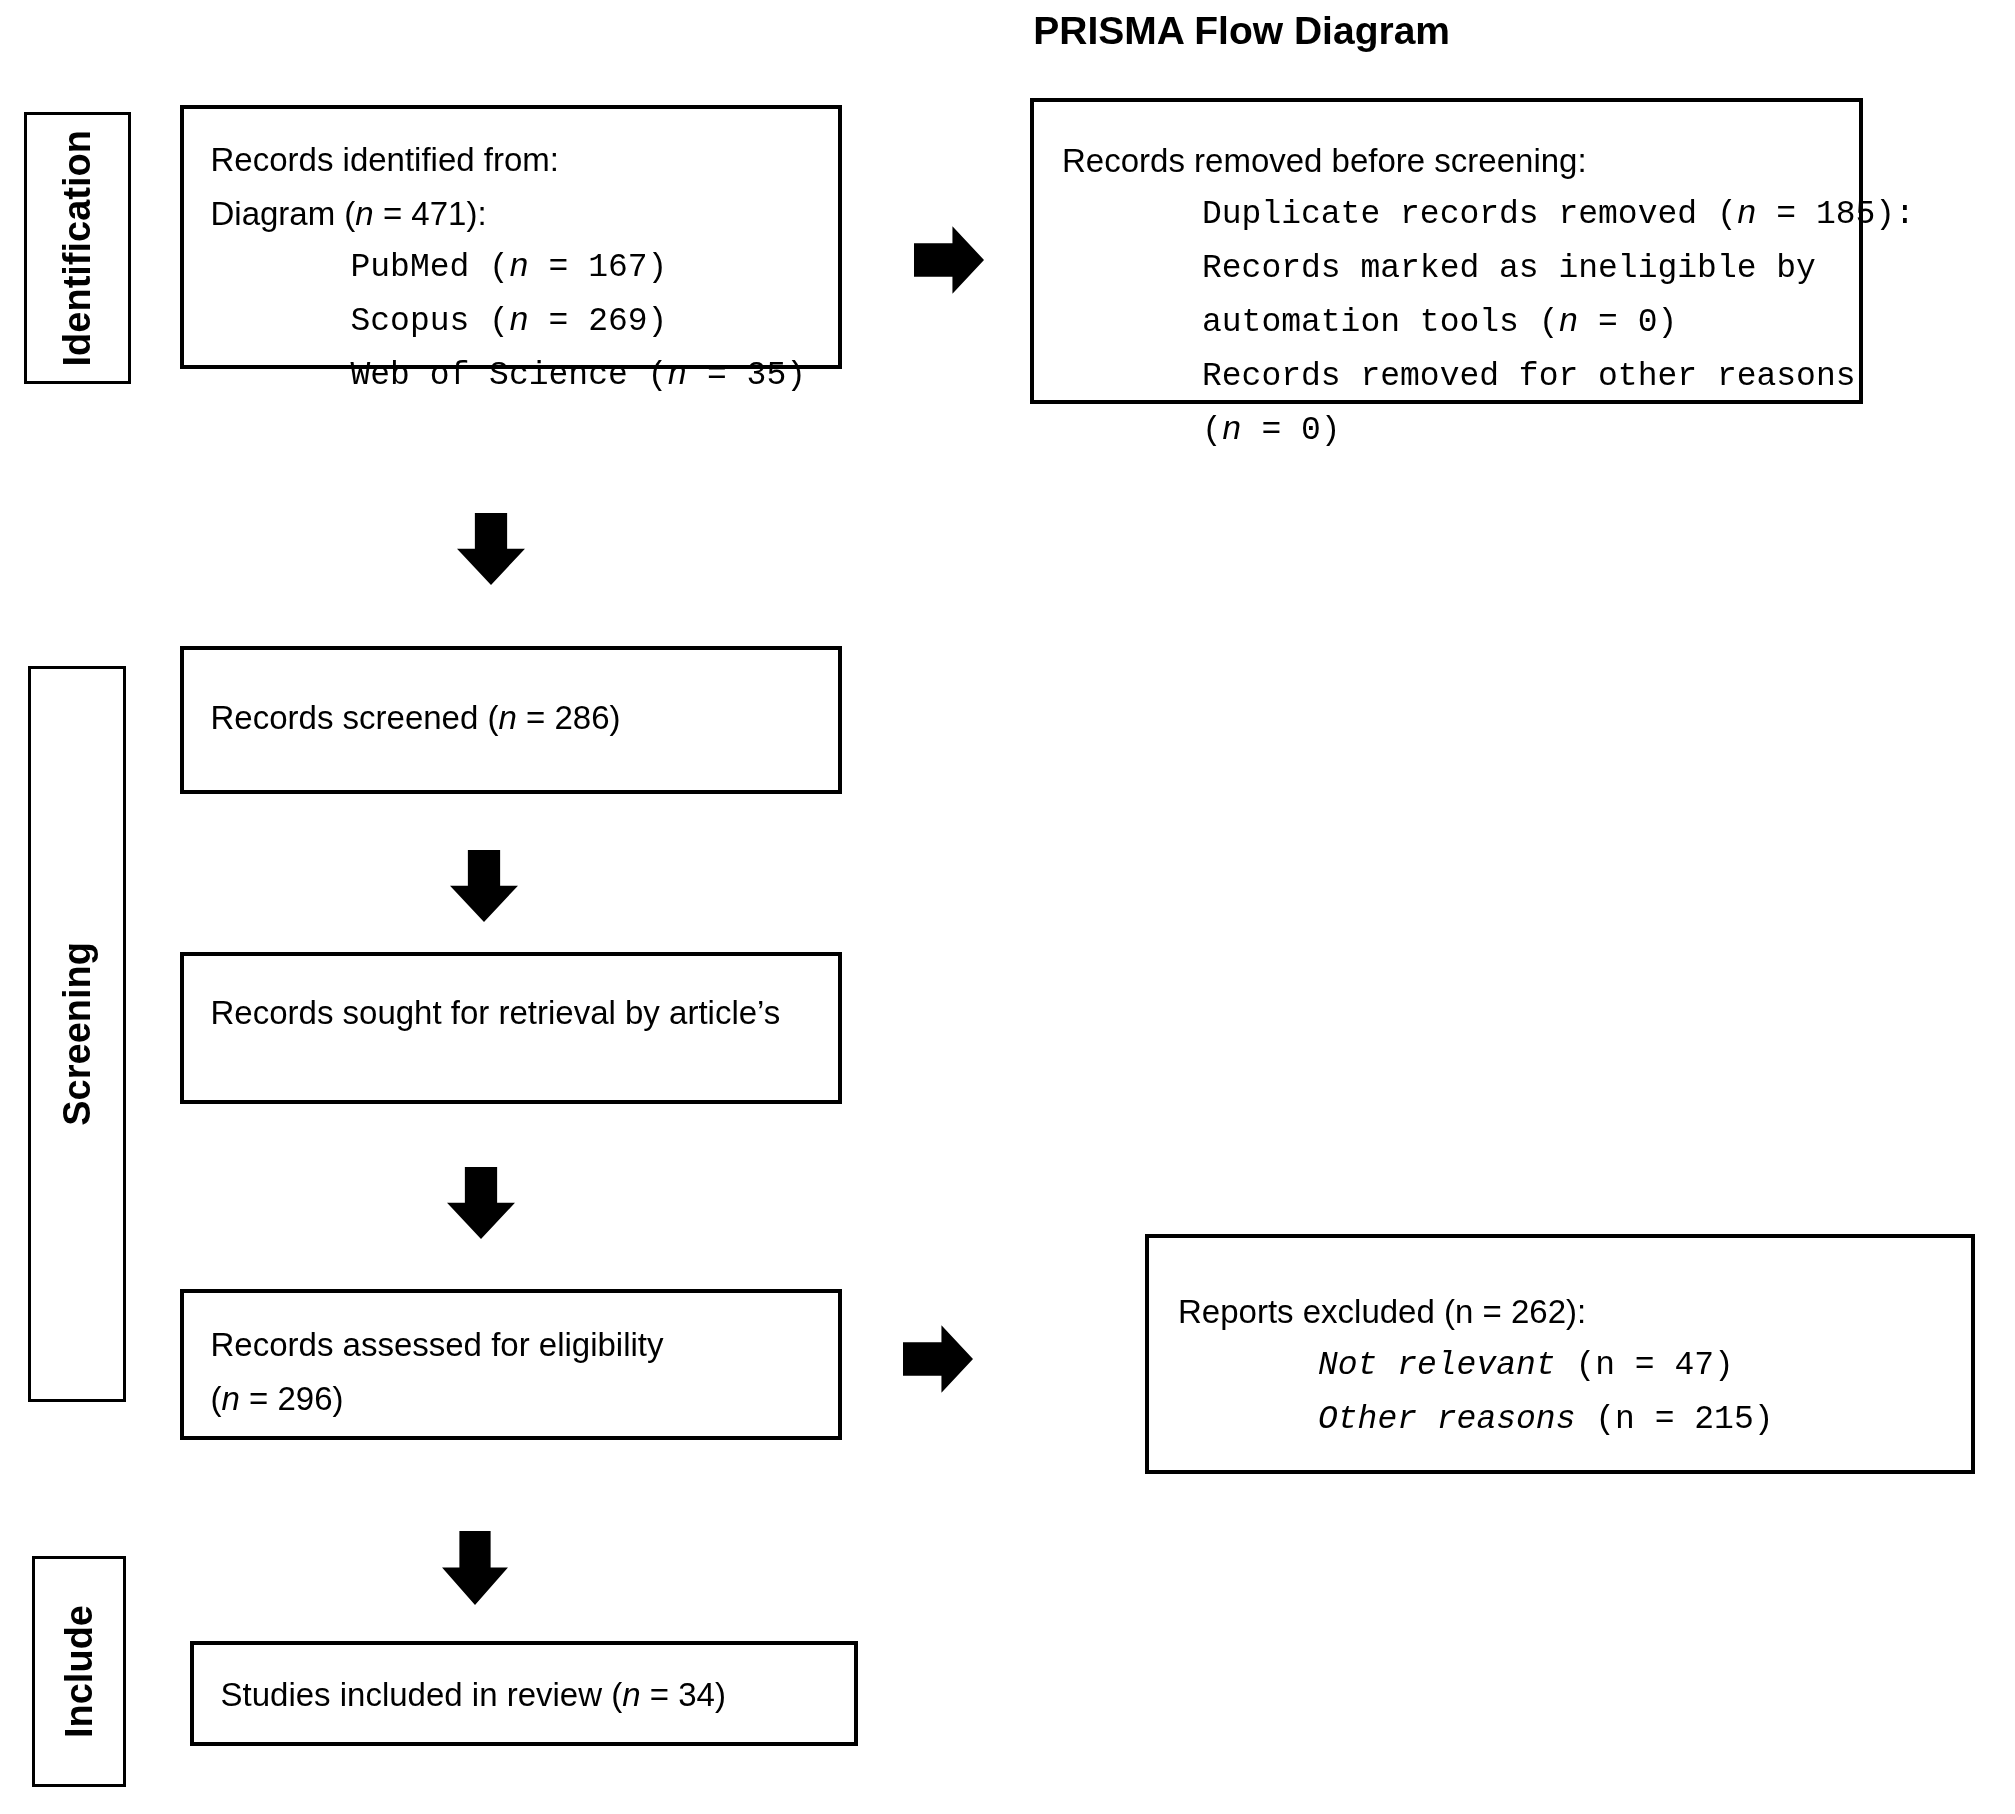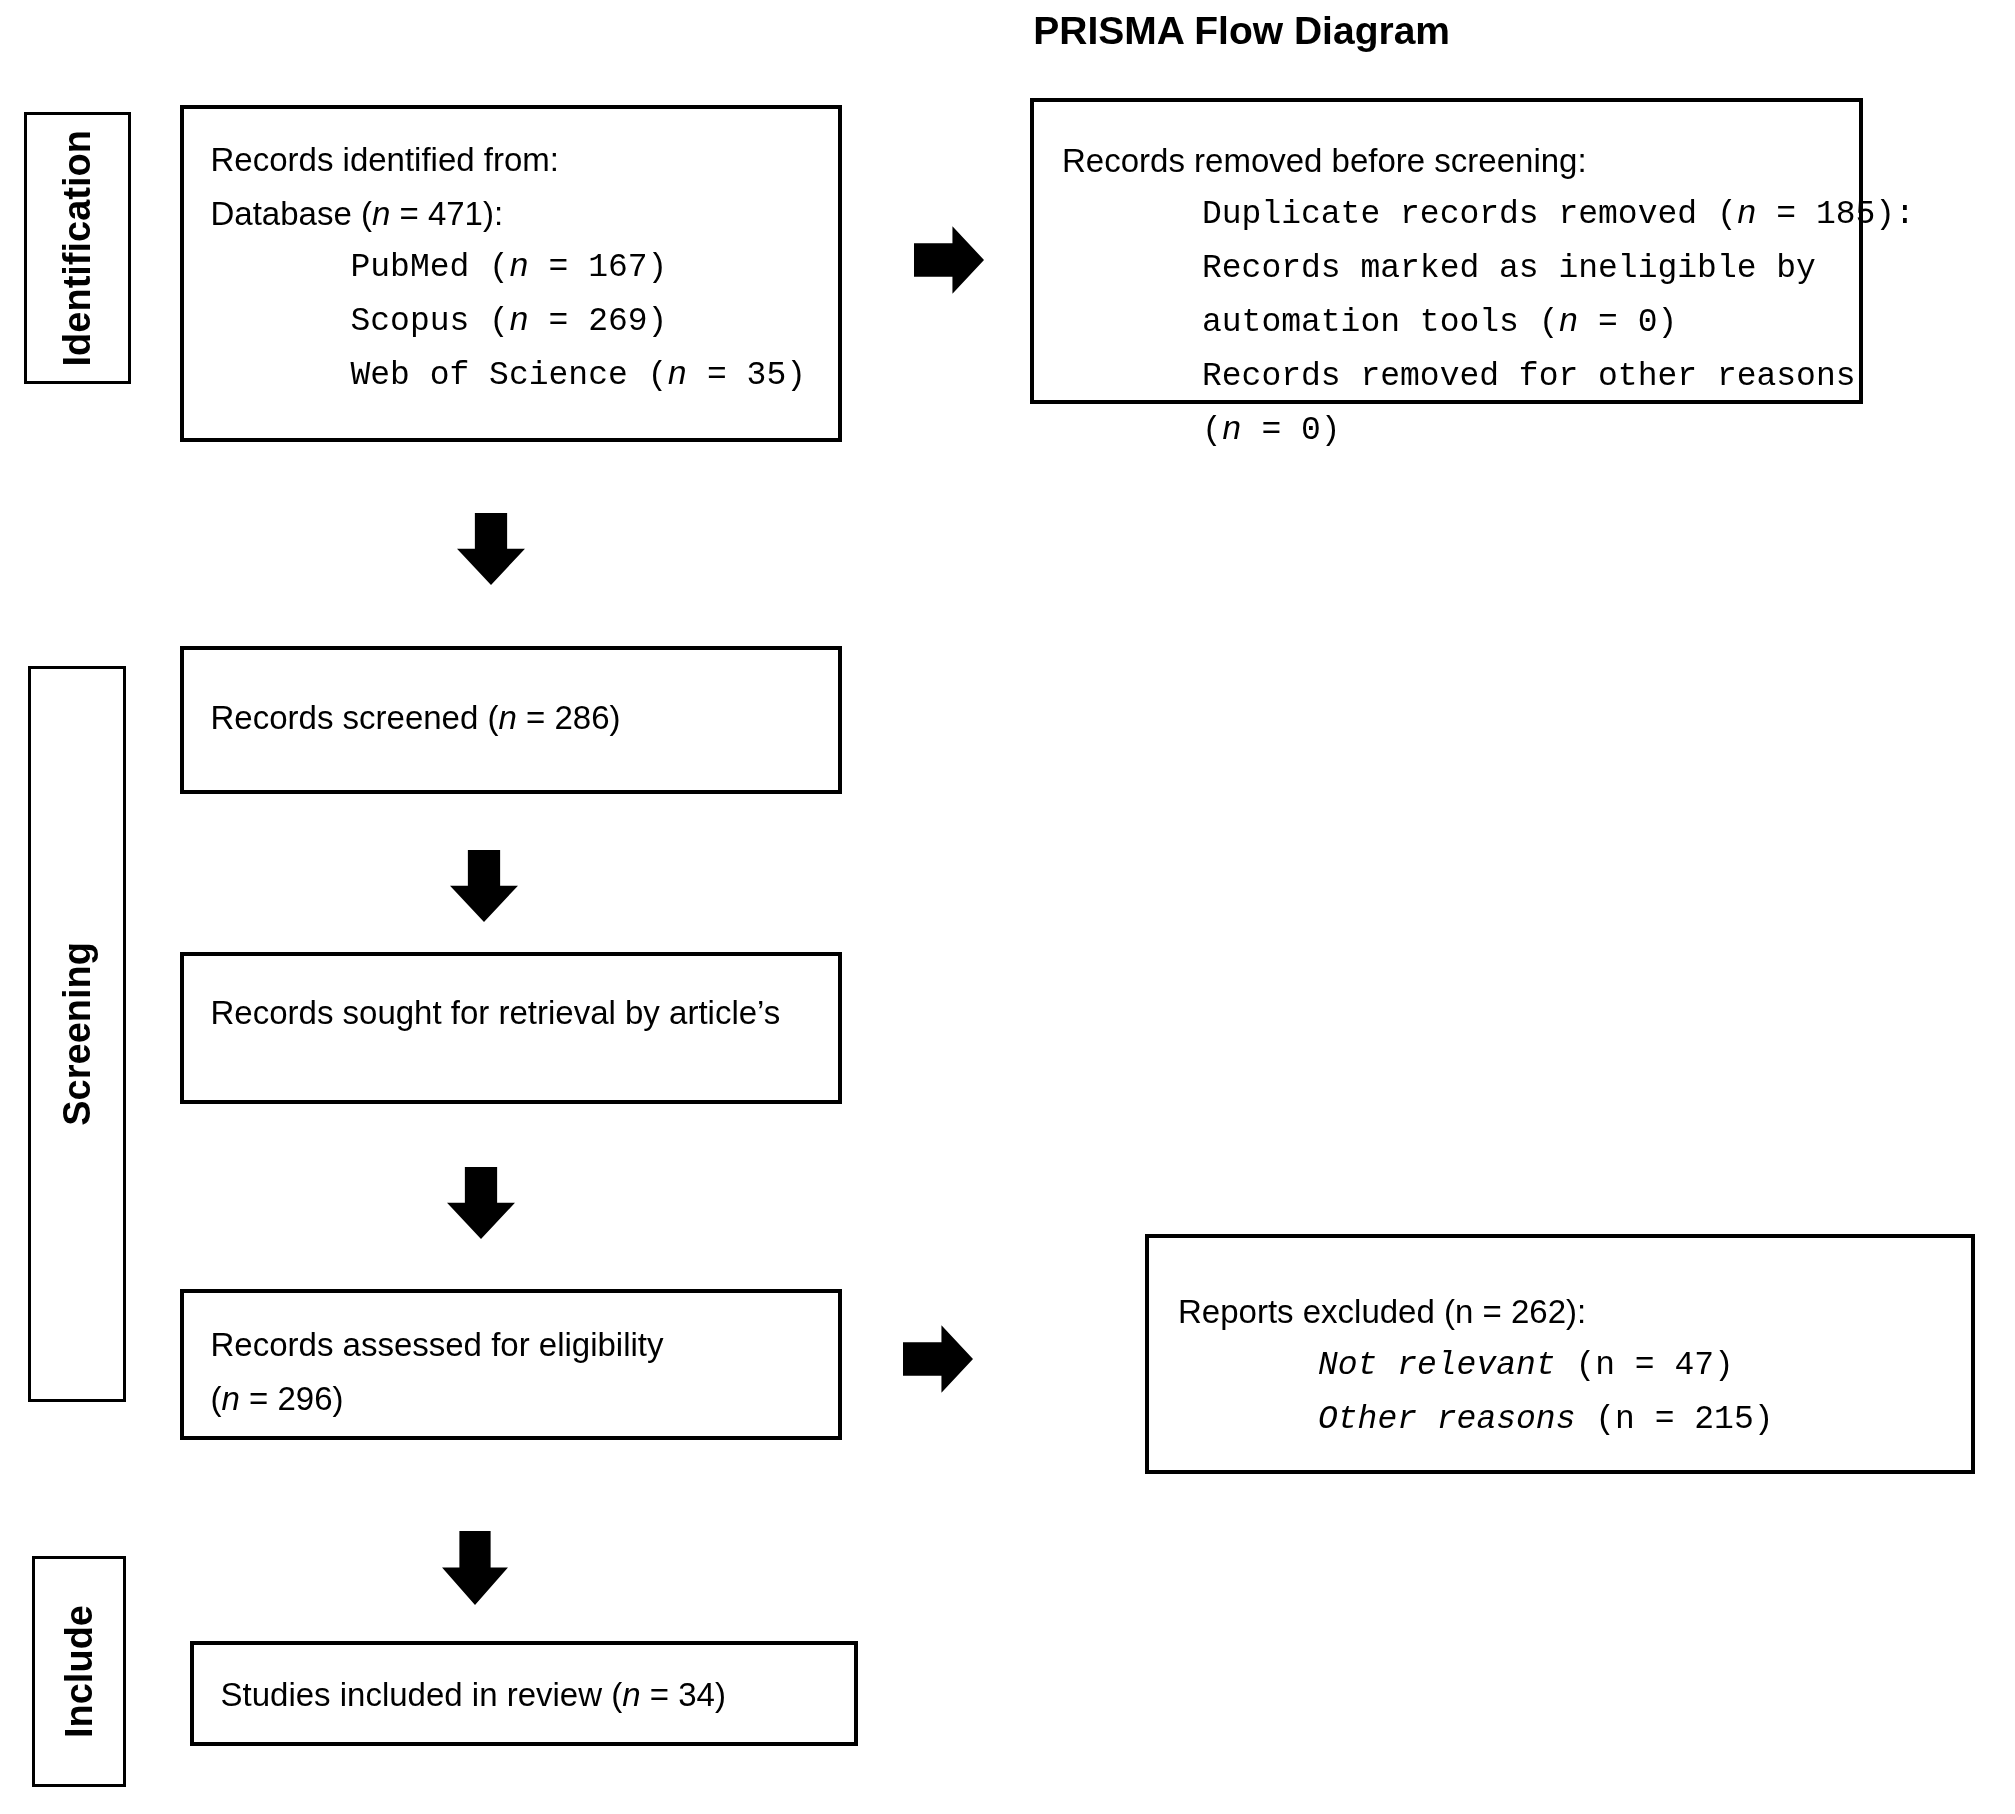--- a/index.html
+++ b/index.html
@@ -60,26 +60,26 @@
   <div class="sbox" style="left:24px;top:112px;width:107px;height:272px">
     <span class="stext">Identification</span>
   </div>
   <div class="sbox" style="left:28px;top:666px;width:98px;height:736px">
     <span class="stext">Screening</span>
   </div>
   <div class="sbox" style="left:32px;top:1556px;width:94px;height:231px">
     <span class="stext">Include</span>
   </div>
 
-  <div class="fbox" style="left:180px;top:105px;width:662px;height:337px;padding:24px 11.5px 0 26.5px">
+  <div class="fbox" style="left:180px;top:105px;width:662px;height:264px;padding:24px 11.5px 0 26.5px">
     <div class="line">
       <span>Records identified from:</span>
     </div>
     <div class="line">
-      <span>Database (</span><span class="it">n</span><span> = 471):</span>
+      <span>Diagram (</span><span class="it">n</span><span> = 471):</span>
     </div>
     <div class="line ind">
       <span>PubMed (</span><span class="it">n</span><span> = 167)</span>
     </div>
     <div class="line ind">
       <span>Scopus (</span><span class="it">n</span><span> = 269)</span>
     </div>
     <div class="line ind">
       <span>Web of Science (</span><span class="it">n</span><span> = 35)</span>
     </div>

